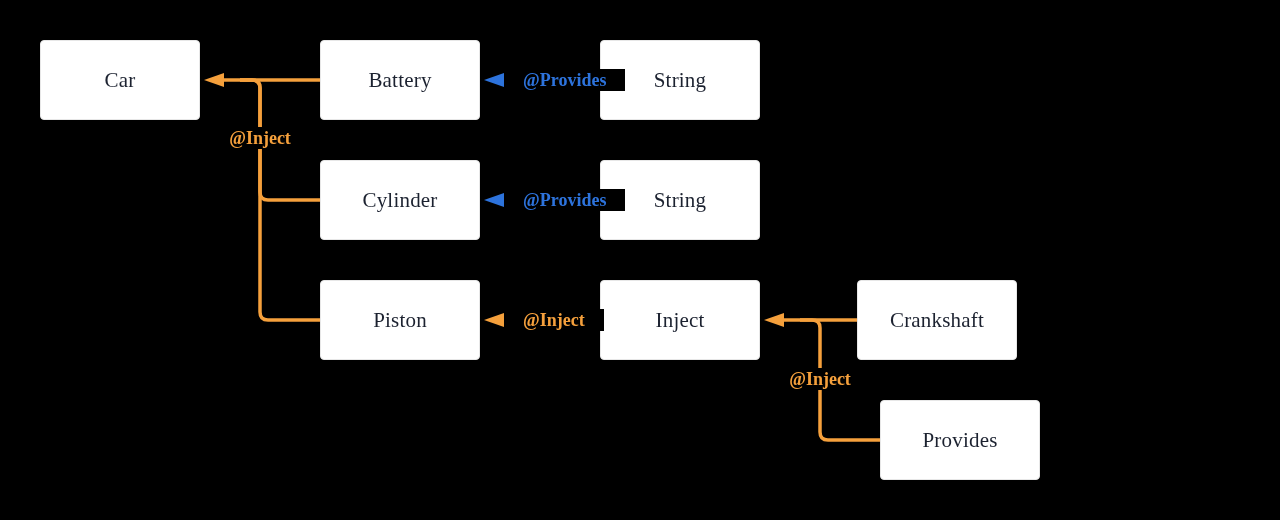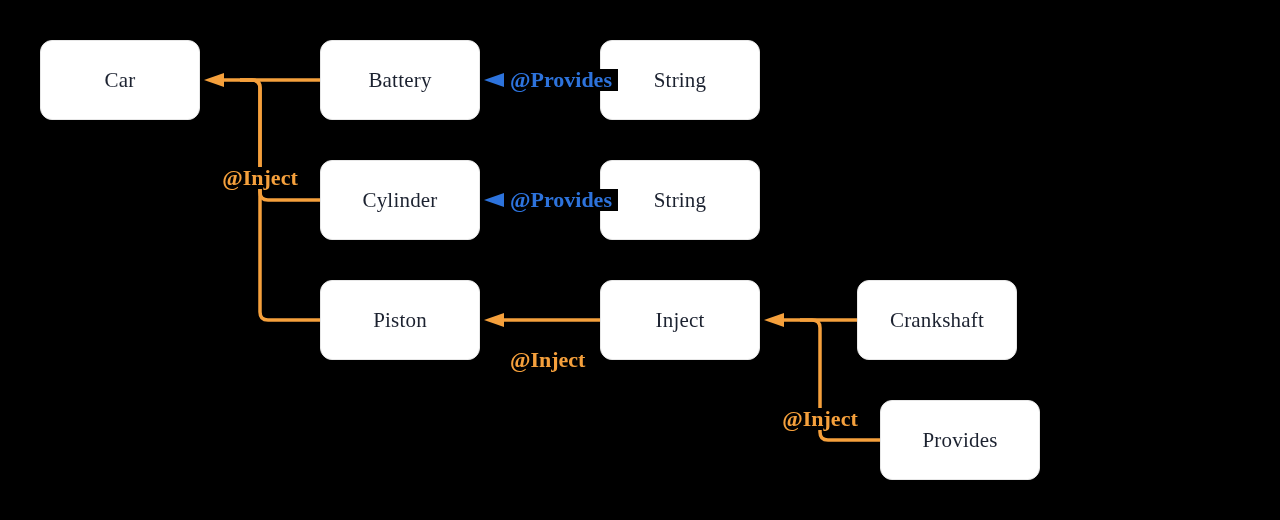--- a/index.html
+++ b/index.html
@@ -9,30 +9,30 @@
   html,body{margin:0;padding:0;}
   body{
     width:1280px;height:520px;background:var(--bg);
     position:relative;overflow:hidden;
     font-family:"Liberation Serif", serif;
   }
   #edge-canvas{position:absolute;left:0;top:0;}
   .node{
     position:absolute;width:160px;height:80px;box-sizing:border-box;
     background:var(--node-fill);border:1px solid var(--node-border);
-    border-radius:12px;display:flex;align-items:center;justify-content:center;
+    border-radius:4px;display:flex;align-items:center;justify-content:center;
   }
   .node span{font-size:21px;color:var(--node-text);letter-spacing:0.2px;}
   .edge-label{
-    position:absolute;font-weight:bold;font-size:22px;line-height:22px;
-    background:var(--bg);padding:0 6px;white-space:nowrap;
+    position:absolute;font-weight:bold;font-size:18px;line-height:22px;
+    background:var(--bg);padding:0 19px;white-space:nowrap;
   }
   .edge-label.centered{transform:translate(-50%,-50%);}
   .edge-label.anchored{transform:translateY(-50%);}
-  .edge-label.inject{color:var(--inject);margin-top:40px;}
+  .edge-label.inject{color:var(--inject);}
   .edge-label.provides{color:var(--provides);}
   .stroke-inject{stroke:var(--inject);}
   .stroke-provides{stroke:var(--provides);}
   .fill-inject{fill:var(--inject);}
   .fill-provides{fill:var(--provides);}
   path.edge{fill:none;stroke-width:3.5;stroke-linejoin:round;}
 </style>
 </head>
 <body>
 

